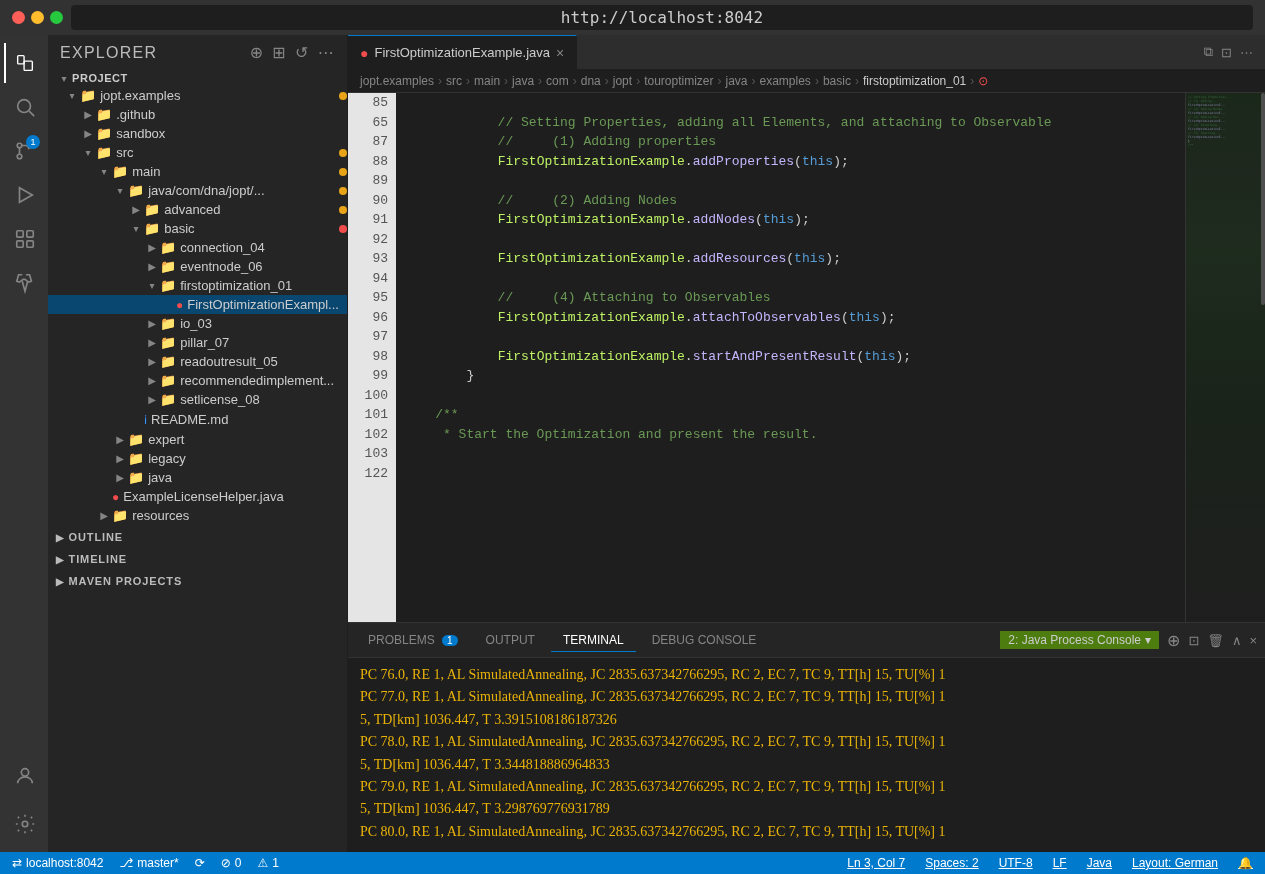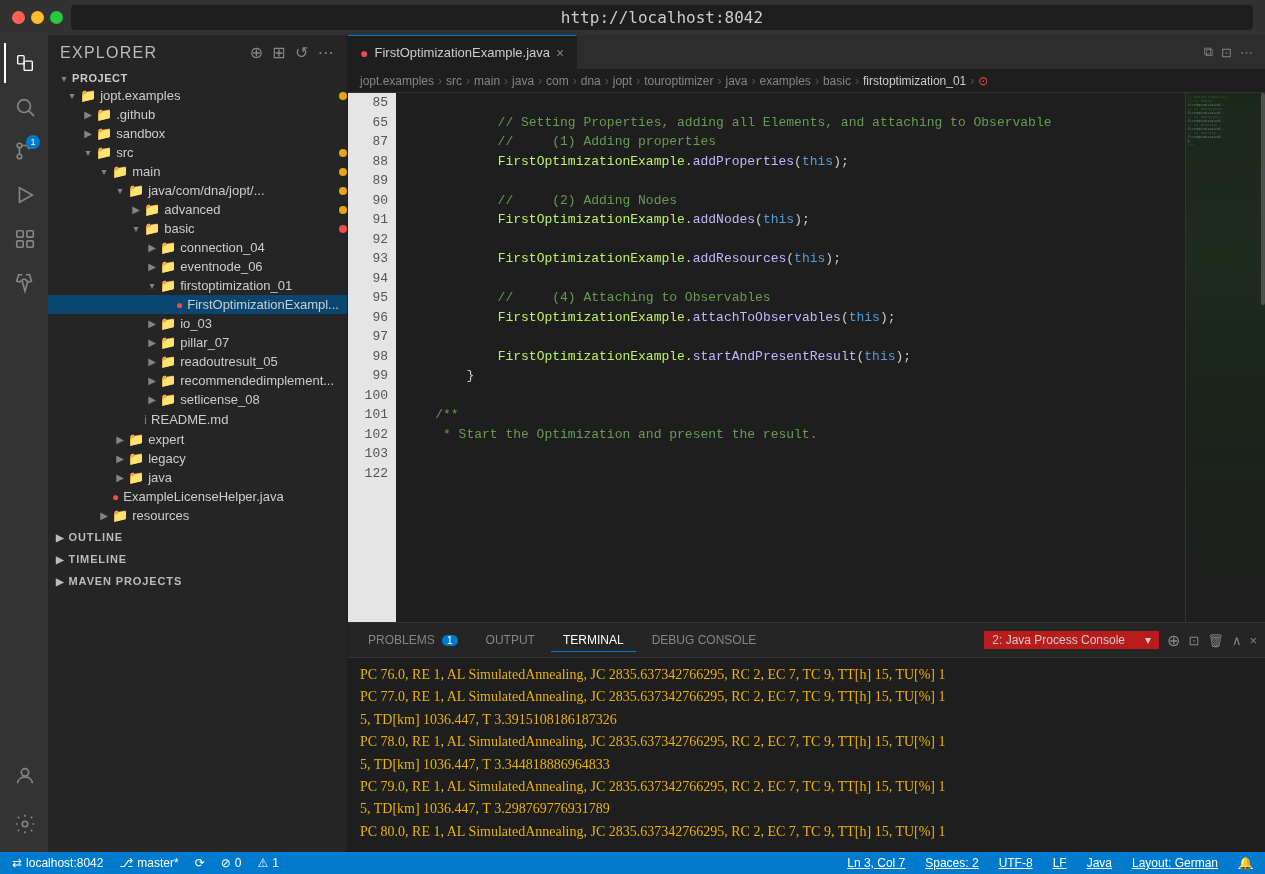--- a/index.html
+++ b/index.html
@@ -77,21 +77,21 @@
     .minimap-content { width: 100%; height: 100%; background: #252526; opacity: 0.8; }
 
     
     .bottom-panel { height: 230px; background: #1e1e1e; border-top: 1px solid #333; display: flex; flex-direction: column; flex-shrink: 0; }
     .panel-tabs { display: flex; align-items: center; background: #252526; height: 35px; border-bottom: 1px solid #333; padding: 0 8px; gap: 4px; }
     .panel-tab { padding: 4px 12px; font-size: 12px; cursor: pointer; color: #858585; border-bottom: 1px solid transparent; }
     .panel-tab.active { color: #ffffff; border-bottom: 1px solid #007acc; }
     .panel-tab-badge { background: #007acc; color: white; font-size: 10px; padding: 0 5px; border-radius: 10px; margin-left: 4px; }
     .panel-spacer { flex: 1; }
     .panel-actions { display: flex; align-items: center; gap: 8px; color: #858585; }
-    .panel-dropdown { background: #b91c1c; color: #cccccc; border: none; padding: 2px 8px; font-size: 12px; cursor: pointer; display: flex; align-items: flex-end; gap: 20px; }
+    .panel-dropdown { background: #4d7c0f; color: #cccccc; border: none; padding: 2px 8px; font-size: 12px; cursor: pointer; display: flex; align-items: flex-end; gap: 4px; }
 
     .terminal-content { flex: 1; overflow-y: auto; padding: 6px 12px; font-family: Liberation Serif, serif; font-size: 14px; line-height: 1.6; color: #eab308; }
 
     
     .status-bar { height: 22px; background: #007acc; display: flex; align-items: center; padding: 0 8px; font-size: 12px; color: #ffffff; gap: 12px; flex-shrink: 0; }
     .status-left { display: flex; gap: 8px; align-items: center; }
     .status-right { margin-left: auto; display: flex; gap: 12px; align-items: center; text-decoration: underline; }
     .status-item { display: flex; align-items: center; gap: 4px; cursor: pointer; padding: 0 4px; }
   </style>
 </head>

